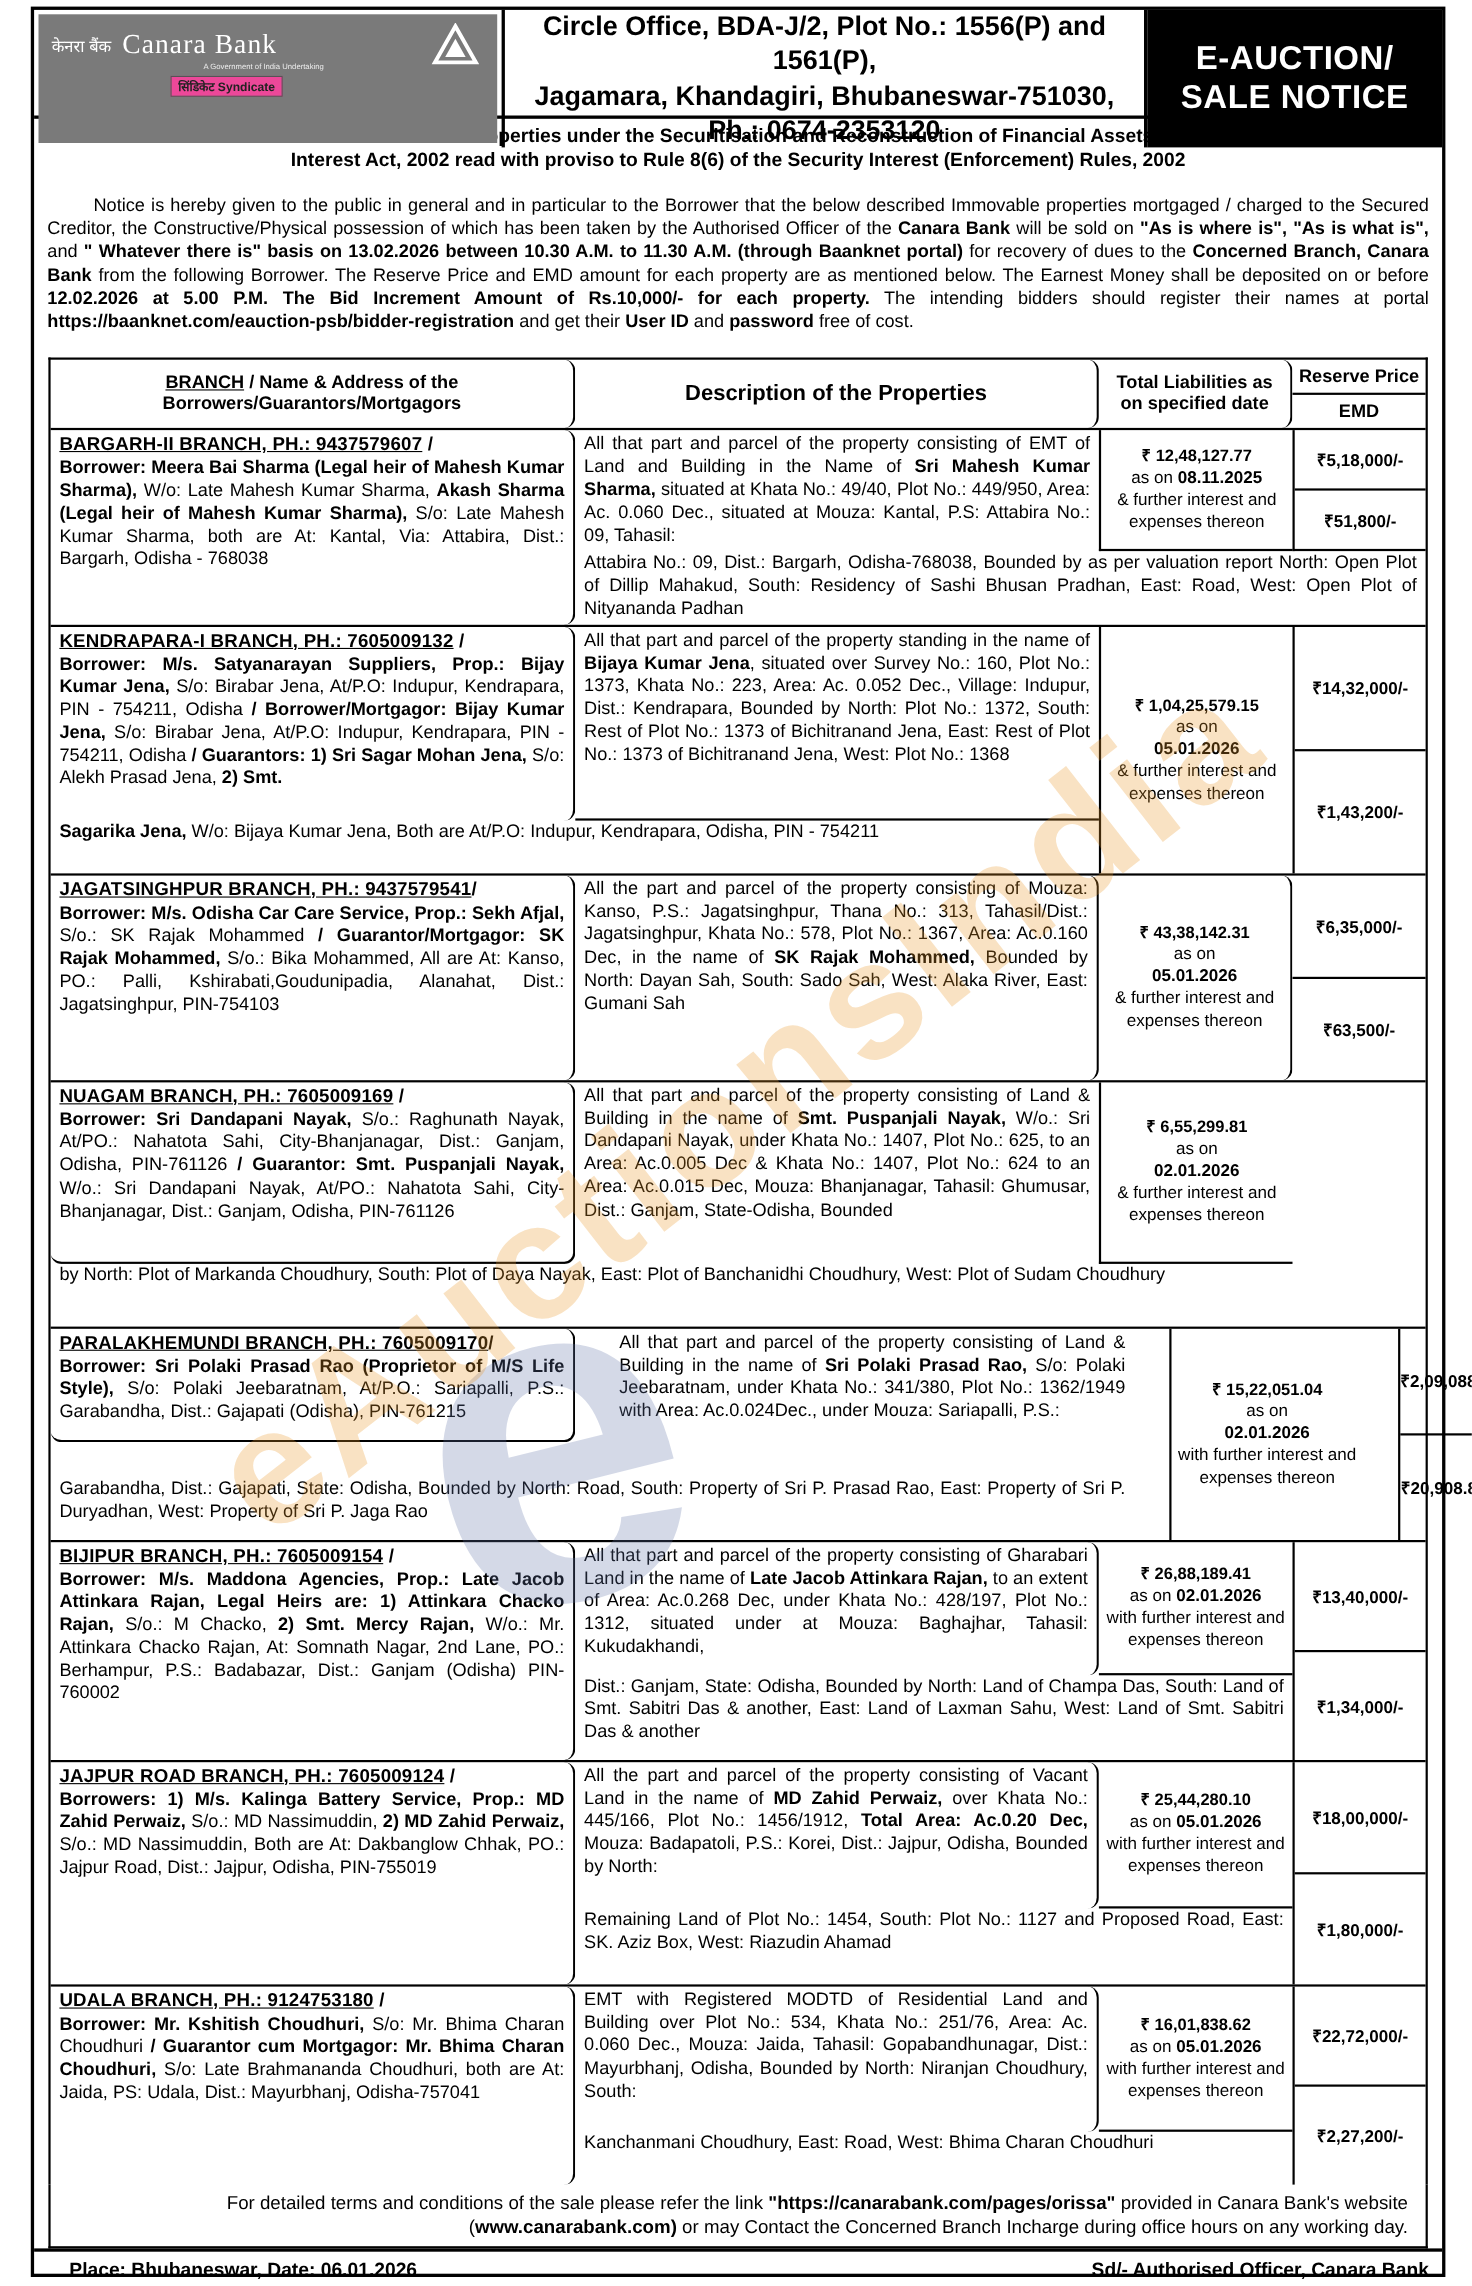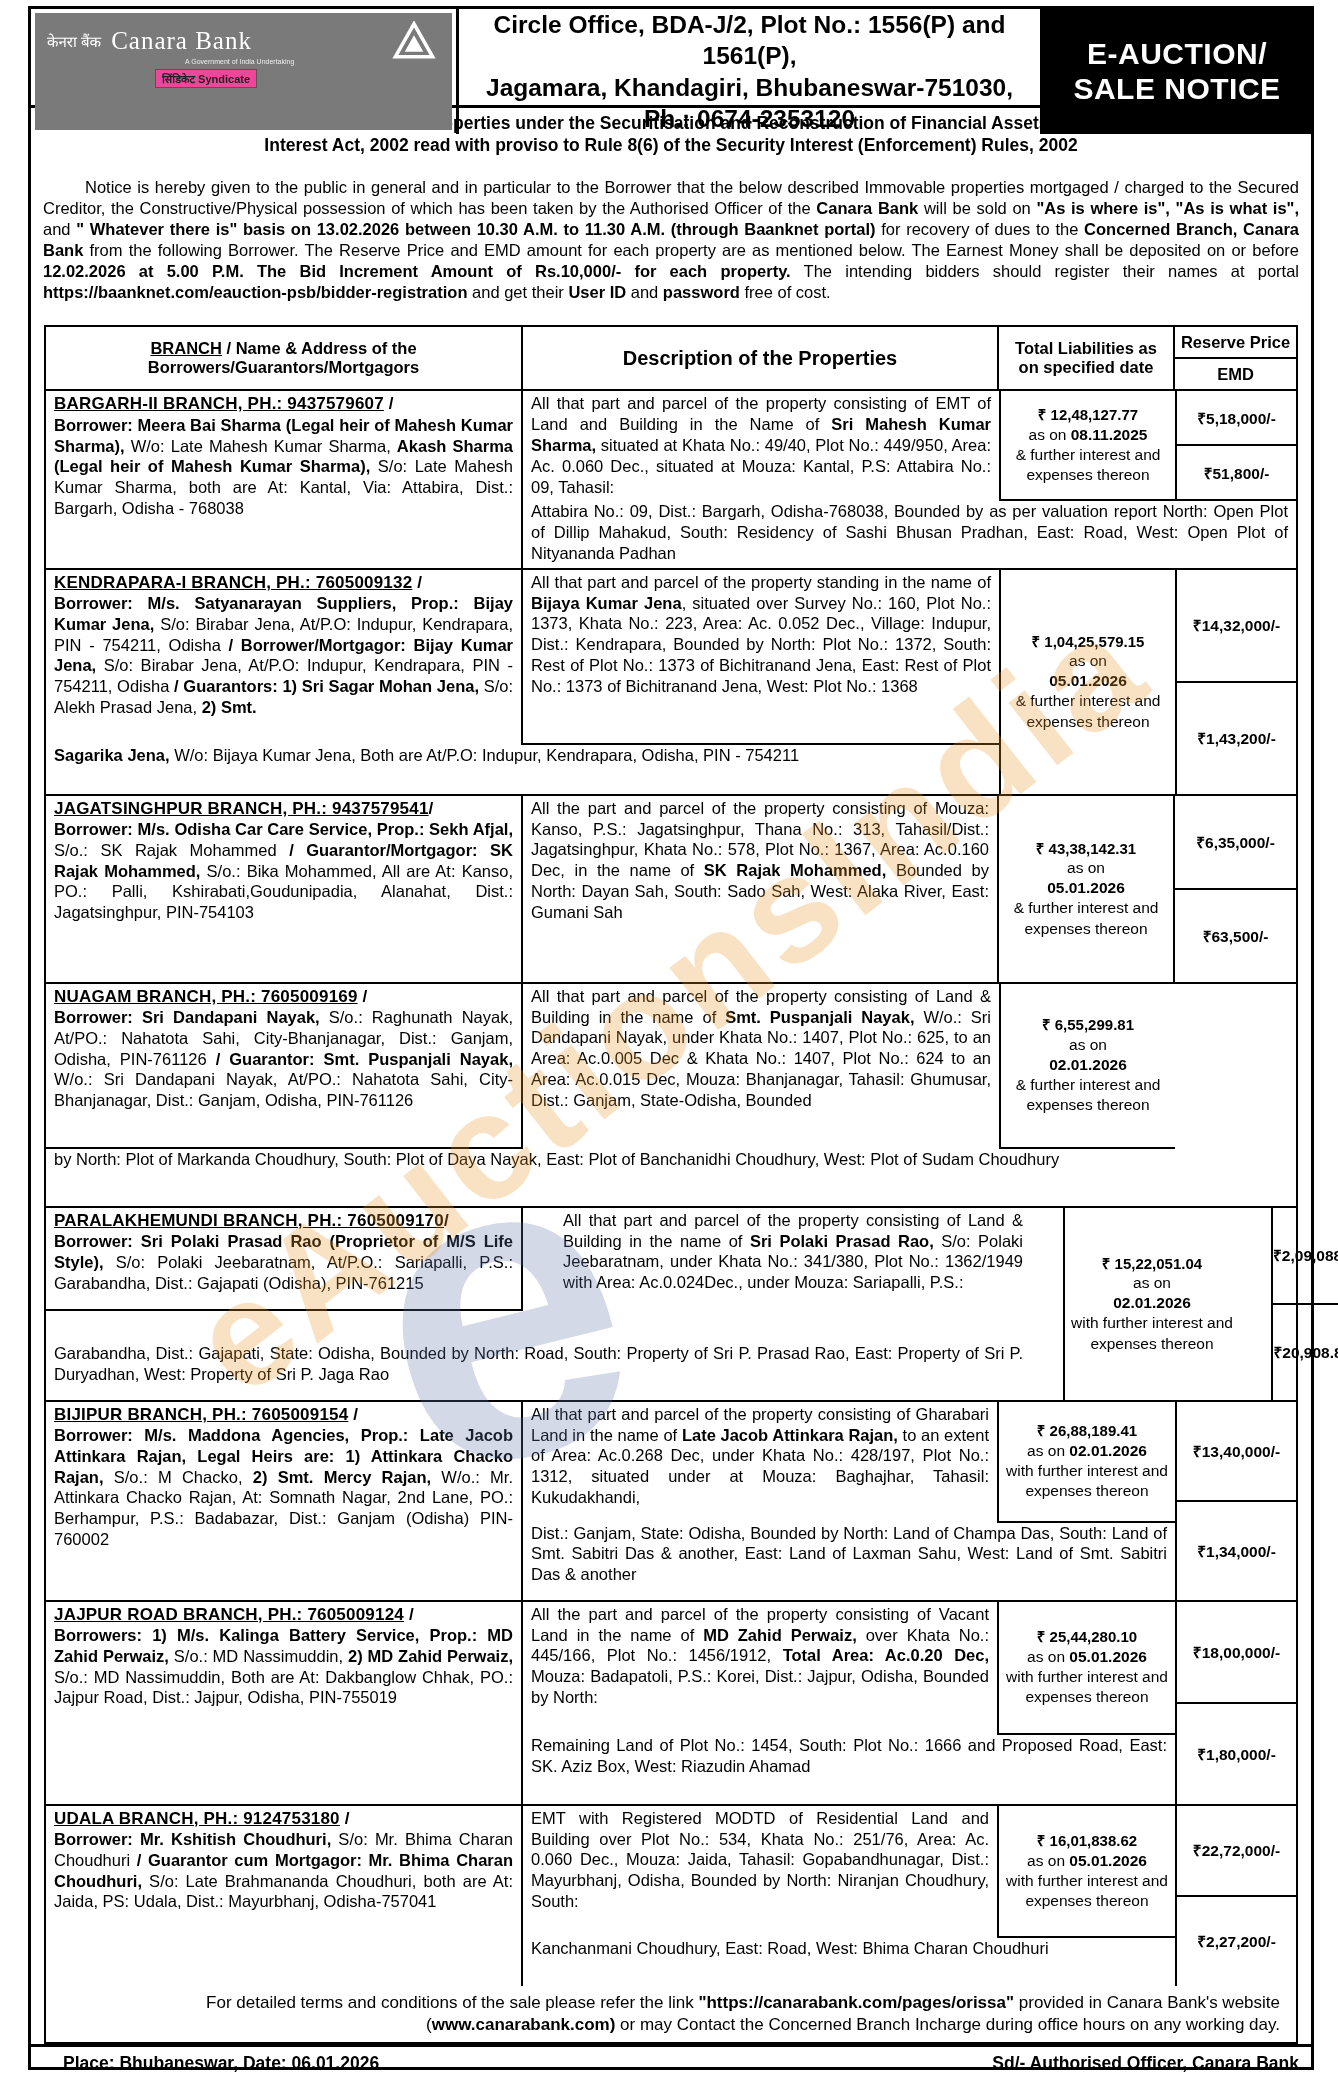--- a/index.html
+++ b/index.html
@@ -30,21 +30,21 @@
   .intro-title{font-weight:bold;text-align:center;font-size:17.5px;line-height:1.25;padding:5px 14px 2px;}
   .intro-para{font-size:16.5px;line-height:1.27;text-align:justify;padding:2px 12px 6px;text-indent:42px;}
   .intro-para b{font-weight:bold;}
   
   .doc-table{margin:0 13px;border:2.5px solid #000;border-bottom:none;position:relative;z-index:1;background:transparent;}
   .grid4{display:grid;grid-template-columns:477px 476px 176px 1fr;}
   .thead{border-bottom:2.5px solid #000;min-height:62px;}
   .th{display:flex;flex-direction:column;align-items:center;justify-content:center;text-align:center;
       font-weight:bold;font-size:16.5px;line-height:1.2;padding:3px 6px;}
   .th-desc{font-size:20px;}
-  .brr{border-right:2px solid #000;}
+  .brr{border-right:2px solid #000;border-radius:10px;}
   .brl{border-left:2px solid #000;}
   .brb{border-bottom:2px solid #000;}
   .reshead{padding:0;justify-content:stretch;}
   .reshead .res,.reshead .emd{flex:1;display:flex;align-items:center;justify-content:center;width:100%;}
   .reshead .res{border-bottom:2px solid #000;}
   .trow{display:grid;grid-template-columns:477px 476px 176px 1fr;border-bottom:2px solid #000;position:relative;}
   .cell{padding:2px 8px 4px;font-size:16.5px;line-height:1.26;text-align:justify;overflow:hidden;}
   .span2{grid-row:1/3;}
   .bt{font-weight:bold;font-size:17px;letter-spacing:.2px;}
   .bt .u{text-decoration:underline;}
@@ -240,21 +240,21 @@
       <div class="cell brr"><span>All the part and parcel of the property consisting of Vacant Land in the name of </span><b>MD Zahid Perwaiz,</b><span> over Khata No.: 445/166, Plot No.: 1456/1912, </span><b>Total Area: Ac.0.20 Dec,</b><span> Mouza: Badapatoli, P.S.: Korei, Dist.: Jajpur, Odisha, Bounded by North:</span></div>
       <div class="c3 brb">
         <div class="amt">₹ 25,44,280.10</div>
         <div><span>as on</span> <b class="d">05.01.2026</b></div>
         <div>with further interest and expenses thereon</div>
       </div>
       <div class="c4 brl span2">
         <div class="res">₹18,00,000/-</div>
         <div class="emd">₹1,80,000/-</div>
       </div>
-      <div class="spill sp-23"><span>Remaining Land of Plot No.: 1454, South: Plot No.: 1666 and Proposed Road, East: SK. Aziz Box, West: Riazudin Ahamad</span></div>
+      <div class="spill sp-23"><span>Remaining Land of Plot No.: 1454, South: Plot No.: 1127 and Proposed Road, East: SK. Aziz Box, West: Riazudin Ahamad</span></div>
     </div>
 
     <div class="trow r8" style="border-bottom:none">
       <div class="cell brr span2">
         <span class="bt"><span class="u">UDALA BRANCH, PH.: 9124753180</span><span> /</span></span>
         <div><b>Borrower: Mr. Kshitish Choudhuri,</b><span> S/o: Mr. Bhima Charan Choudhuri </span><b>/ Guarantor cum Mortgagor: Mr. Bhima Charan Choudhuri,</b><span> S/o: Late Brahmananda Choudhuri, both are At: Jaida, PS: Udala,  Dist.: Mayurbhanj, Odisha-757041</span></div>
       </div>
       <div class="cell brr"><span>EMT with Registered MODTD of Residential Land and Building over Plot No.: 534, Khata No.: 251/76, Area: Ac. 0.060 Dec., Mouza: Jaida, Tahasil: Gopabandhunagar, Dist.: Mayurbhanj, Odisha, Bounded by North: Niranjan Choudhury, South:</span></div>
       <div class="c3 brb">
         <div class="amt">₹ 16,01,838.62</div>

